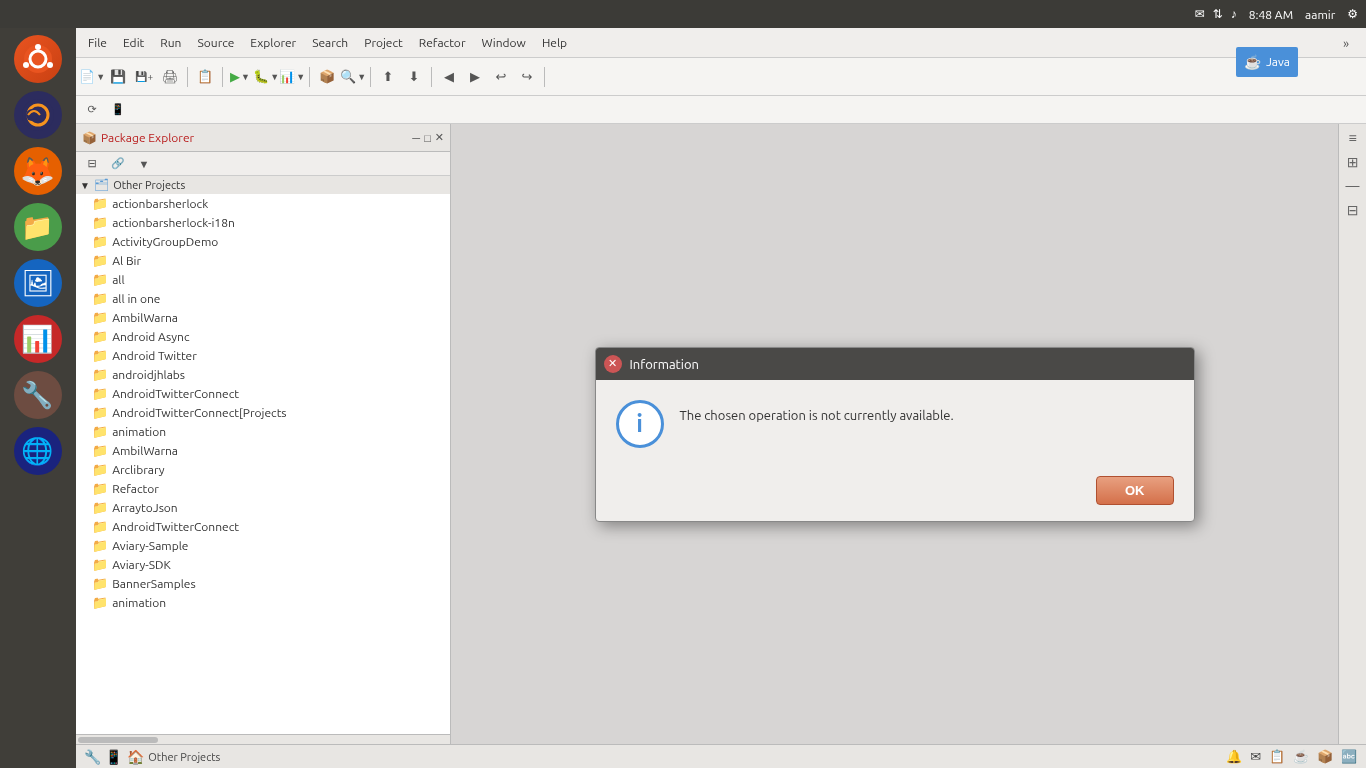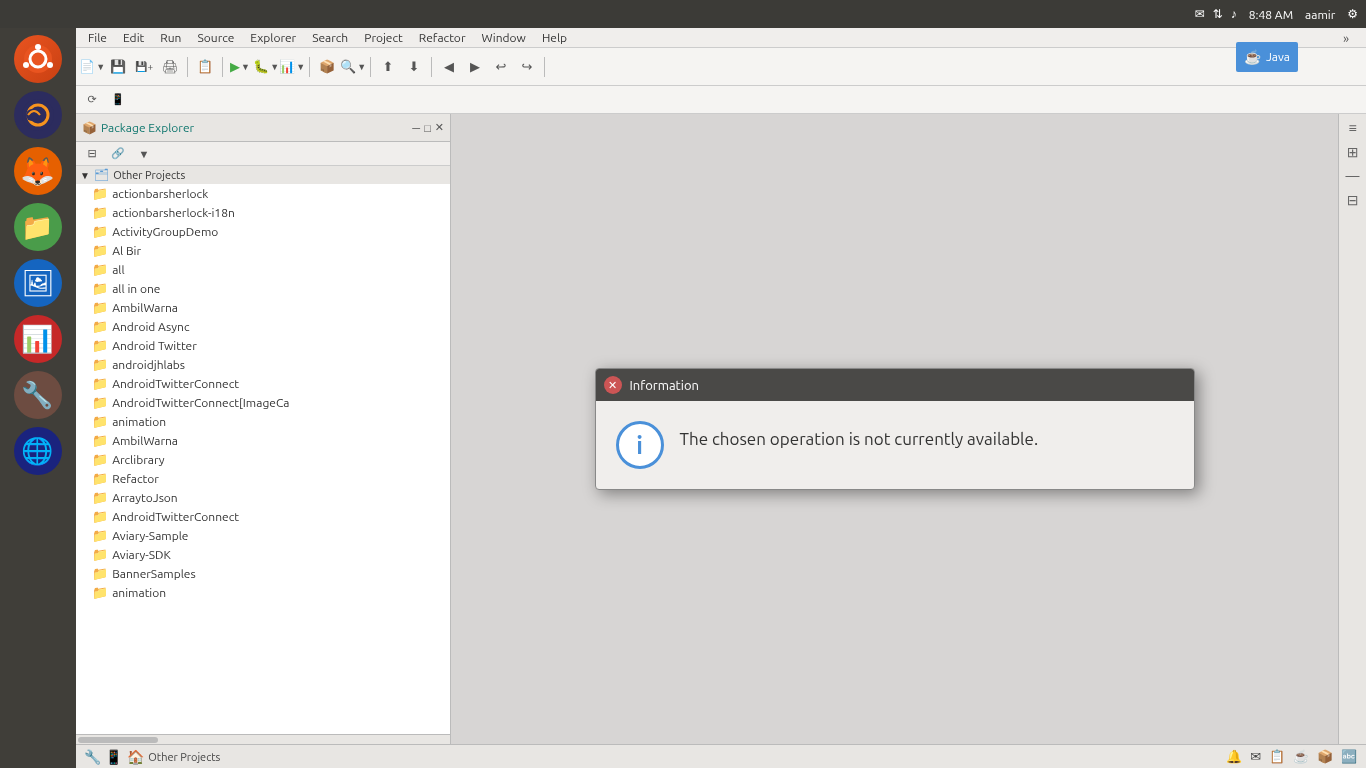--- a/index.html
+++ b/index.html
@@ -32,21 +32,21 @@
     }
 
     
     #main {
       position: absolute; left: 76px; top: 28px; right: 0; bottom: 0;
       background: #f0eeec; display: flex; flex-direction: column;
     }
 
     
     #menubar {
-      height: 20px; background: #f0eeec; display: flex; align-items: center;
+      height: 30px; background: #f0eeec; display: flex; align-items: center;
       padding: 0 4px; border-bottom: 1px solid #ccc; gap: 0;
     }
     .menu-item {
       padding: 4px 8px; font-size: 12px; color: #333; cursor: pointer;
       white-space: nowrap;
     }
 
     
     #toolbar {
       height: 38px; background: #f5f4f2; display: flex; align-items: center;
@@ -72,21 +72,21 @@
 
     
     #pkg-explorer {
       width: 375px; background: #f5f4f2; border-right: 1px solid #bbb;
       display: flex; flex-direction: column;
     }
     #pkg-header {
       height: 28px; background: #e8e6e3; display: flex; align-items: center;
       padding: 0 6px; border-bottom: 1px solid #bbb; gap: 4px;
     }
-    #pkg-header .pkg-title { font-size: 12px; color: #0f766e; flex: 1; }
+    #pkg-header .pkg-title { font-size: 12px; color: #b91c1c; flex: 1; }
     #pkg-header .hdr-btn { font-size: 11px; cursor: pointer; color: #555; }
     #pkg-toolbar {
       height: 24px; background: #f0eeec; display: flex; align-items: center;
       padding: 0 4px; gap: 2px; border-bottom: 1px solid #ccc;
     }
     #pkg-content { flex: 1; overflow-y: auto; overflow-x: auto; background: #fff; }
     .pkg-section-header {
       display: flex; align-items: center; padding: 2px 4px;
       background: #e8e6e3; font-size: 11px; color: #333; gap: 4px;
     }
@@ -146,21 +146,21 @@
     #dialog-titlebar .dialog-title { color: #fff; font-size: 13px; }
     #dialog-body {
       padding: 20px; display: flex; gap: 16px; align-items: flex-start;
     }
     #dialog-icon {
       width: 48px; height: 48px; border-radius: 50%;
       border: 3px solid #4a90d9; background: #fff;
       display: flex; align-items: center; justify-content: center;
       font-size: 24px; color: #4a90d9; font-weight: bold; flex-shrink: 0;
     }
-    #dialog-message { font-size: 17px; color: #333; padding-top: 8px; }
+    #dialog-message { font-size: 13px; color: #333; padding-top: 8px; }
     #dialog-footer {
       padding: 8px 20px 16px; display: flex; justify-content: flex-end;
     }
     #ok-btn {
       padding: 6px 28px; background: linear-gradient(to bottom, #e8a080, #d4704a);
       border: 1px solid #b05030; border-radius: 4px; font-size: 13px; color: #fff;
       cursor: pointer; font-weight: bold;
     }
 
     
@@ -376,21 +376,21 @@
         <div class="tree-item">
           <span class="folder-icon">📁</span>
           <span>androidjhlabs</span>
         </div>
         <div class="tree-item">
           <span class="folder-icon">📁</span>
           <span>AndroidTwitterConnect</span>
         </div>
         <div class="tree-item">
           <span class="folder-icon">📁</span>
-          <span>AndroidTwitterConnect[ImageCa</span>
+          <span>AndroidTwitterConnect[Projects</span>
         </div>
         <div class="tree-item">
           <span class="folder-icon">📁</span>
           <span>animation</span>
         </div>
         <div class="tree-item">
           <span class="folder-icon">📁</span>
           <span>AmbilWarna</span>
         </div>
         <div class="tree-item">
@@ -438,20 +438,23 @@
           <div id="dialog-titlebar">
             <div class="close-btn">✕</div>
             <span class="dialog-title">Information</span>
           </div>
           <div id="dialog-body">
             <div id="dialog-icon">
               <span>i</span>
             </div>
             <span id="dialog-message">The chosen operation is not currently available.</span>
           </div>
+          <div id="dialog-footer">
+            <button id="ok-btn">OK</button>
+          </div>
         </div>
       </div>
     </div>
 
     <div id="right-panel">
       <div class="rp-btn">≡</div>
       <div class="rp-btn">⊞</div>
       <div class="rp-btn">—</div>
       <div class="rp-btn">⊟</div>
     </div>

